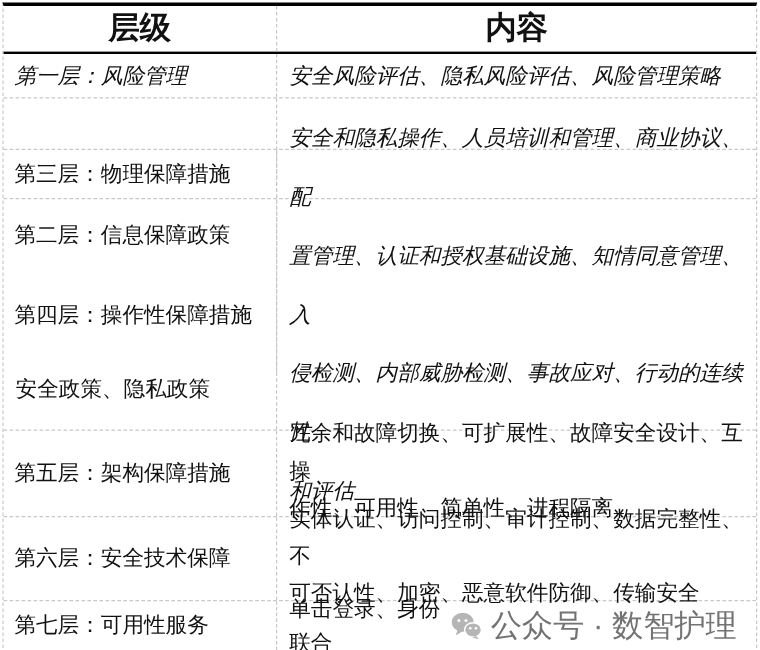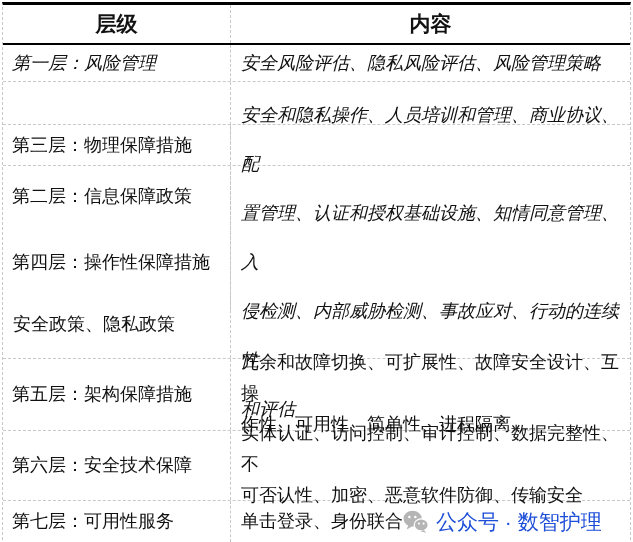--- a/index.html
+++ b/index.html
@@ -56,35 +56,35 @@
     padding-right: 6px;
   }
   .content-cell {
     flex: 1 1 auto;
     padding-left: 10px;
     padding-right: 6px;
   }
   .header-cell {
     justify-content: center;
     font-weight: bold;
-    font-size: 21px;
+    font-size: 26px;
     padding: 0;
     white-space: nowrap;
   }
   .r4 .content-cell { line-height: 49px; font-style: italic; }
   .r5 .content-cell, .r6 .content-cell { line-height: 31px; font-family: Liberation Mono, monospace; }
   .r7 .content-cell {
     padding-right: 16px;
   }
   .watermark {
     display: inline-flex;
     align-items: center;
     gap: 7px;
-    color: #1d4ed8;
-    font-size: 21px;
+    color: #737373;
+    font-size: 26px;
     white-space: nowrap;
   }
   .wechat-icon { display: inline-block; }
 </style>
 </head>
 <body>
 
 <div class="page">
   <div class="table">
 

